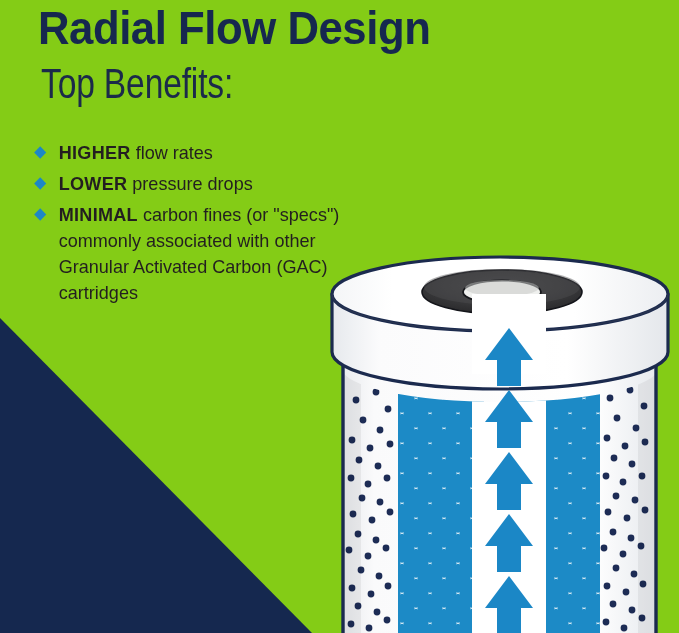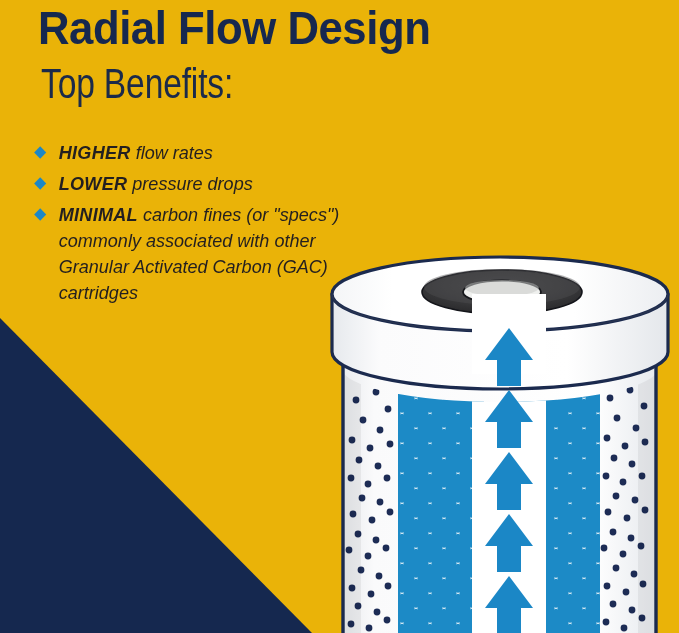--- a/index.html
+++ b/index.html
@@ -2,21 +2,21 @@
 <html><head>
 <meta charset="utf-8">
 <style>
   html,body{margin:0;padding:0;}
   body{
     width:679px;height:633px;
     background:#ffffff;
     font-family:"Liberation Sans", sans-serif;
     overflow:hidden;
   }
-  #stage{position:relative;width:679px;height:633px;overflow:hidden;background:#eab308;}
+  #stage{position:relative;width:679px;height:633px;overflow:hidden;background:#84cc16;}
 
   
   .wedge{position:absolute;left:0;top:0;width:679px;height:633px;}
 
   
   .title{
     position:absolute;left:38px;top:2px;
     font-size:47px;line-height:52px;
     font-weight:bold;
     letter-spacing:-0.5px;
@@ -28,21 +28,21 @@
     position:absolute;left:41px;top:60px;
     font-size:42px;line-height:48px;
     font-weight:normal;
     letter-spacing:-0.2px;
     color:#1b2a4a;
     transform:scaleX(0.80);transform-origin:left top;
     white-space:nowrap;
   }
 
   
-  .bullets{position:absolute;left:34px;top:140px;width:370px;font-style:italic;}
+  .bullets{position:absolute;left:34px;top:140px;width:370px;}
   .bullet{
     position:relative;
     padding-left:26px;
     margin-bottom:5px;
     font-size:19px;
     line-height:26px;
     color:#231f20;
     transform:scaleX(0.95);
     transform-origin:left top;
   }

